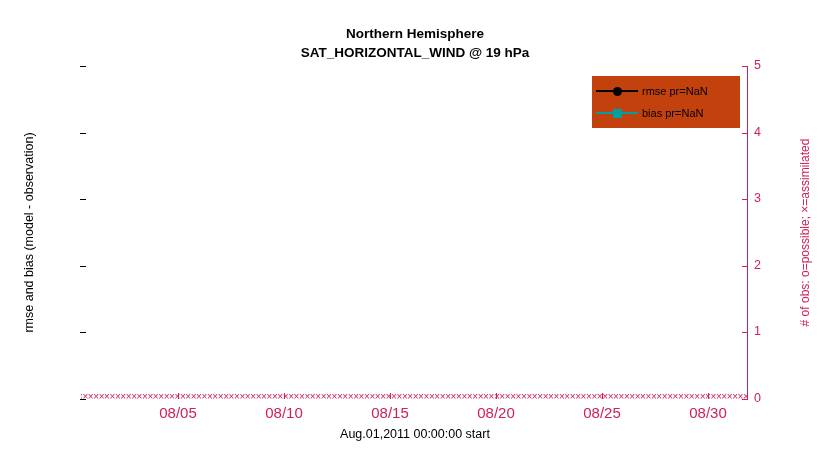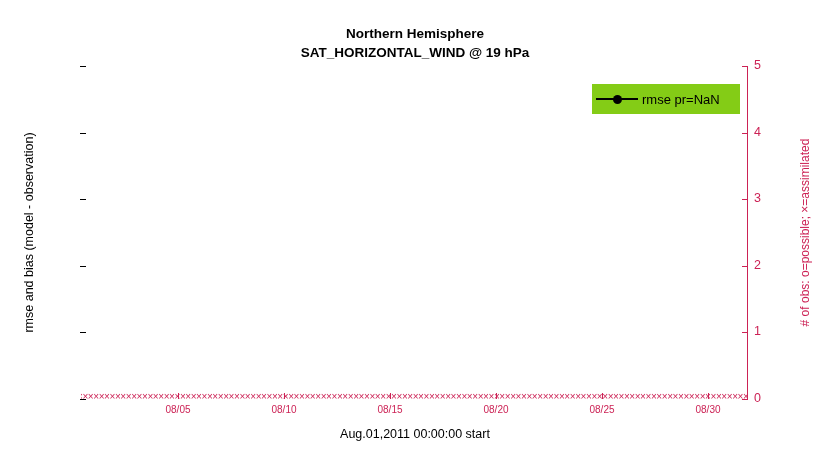--- a/index.html
+++ b/index.html
@@ -92,21 +92,21 @@
     font-size: 12.5px;
     color: #cc2255;
     transform: translateY(-8px);
   }
   .xtick {
     position: absolute;
     top: 404px;
     width: 70px;
     margin-left: -35px;
     text-align: center;
-    font-size: 10px;
+    font-size: 15px;
     color: #cc2255;
   }
 
   .tickmark-left {
     position: absolute;
     left: 80px;
     width: 6px;
     height: 1px;
     background: #000000;
   }
@@ -142,25 +142,25 @@
     width: 830px;
     text-align: center;
     font-size: 7.5px;
     color: #000000;
   }
 
   
   .legend {
     position: absolute;
     left: 592px;
-    top: 84px;
+    top: 76px;
     width: 148px;
     padding: 4px 4px 4px 4px;
-    background: #84cc16;
-    font-size: 13px;
+    background: #c2410c;
+    font-size: 11px;
     color: #000000;
     box-sizing: border-box;
   }
   .legend-row {
     display: flex;
     align-items: center;
     height: 22px;
   }
   .legend-sample {
     position: relative;
@@ -389,15 +389,22 @@
   <div class="xlabel">Aug.01,2011 00:00:00 start</div>
 
   <div class="legend">
     <div class="legend-row">
       <span class="legend-sample">
         <span class="legend-line" style="background:#000000;"></span>
         <span class="legend-marker circle" style="background:#000000;"></span>
       </span>
       <span class="legend-label">rmse pr=NaN</span>
     </div>
+    <div class="legend-row">
+      <span class="legend-sample">
+        <span class="legend-line" style="background:#00a0a0;"></span>
+        <span class="legend-marker" style="background:#00a0a0;"></span>
+      </span>
+      <span class="legend-label">bias pr=NaN</span>
+    </div>
   </div>
 
 </div>
 
 </body></html>

